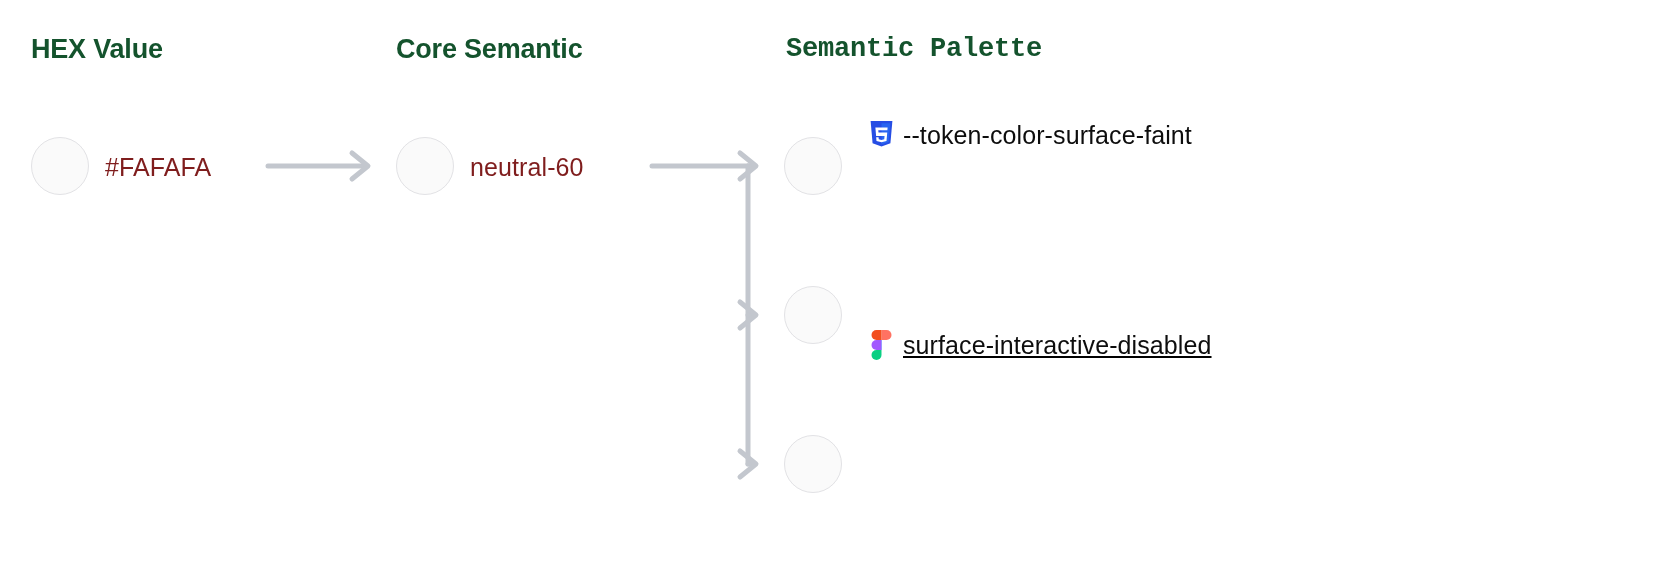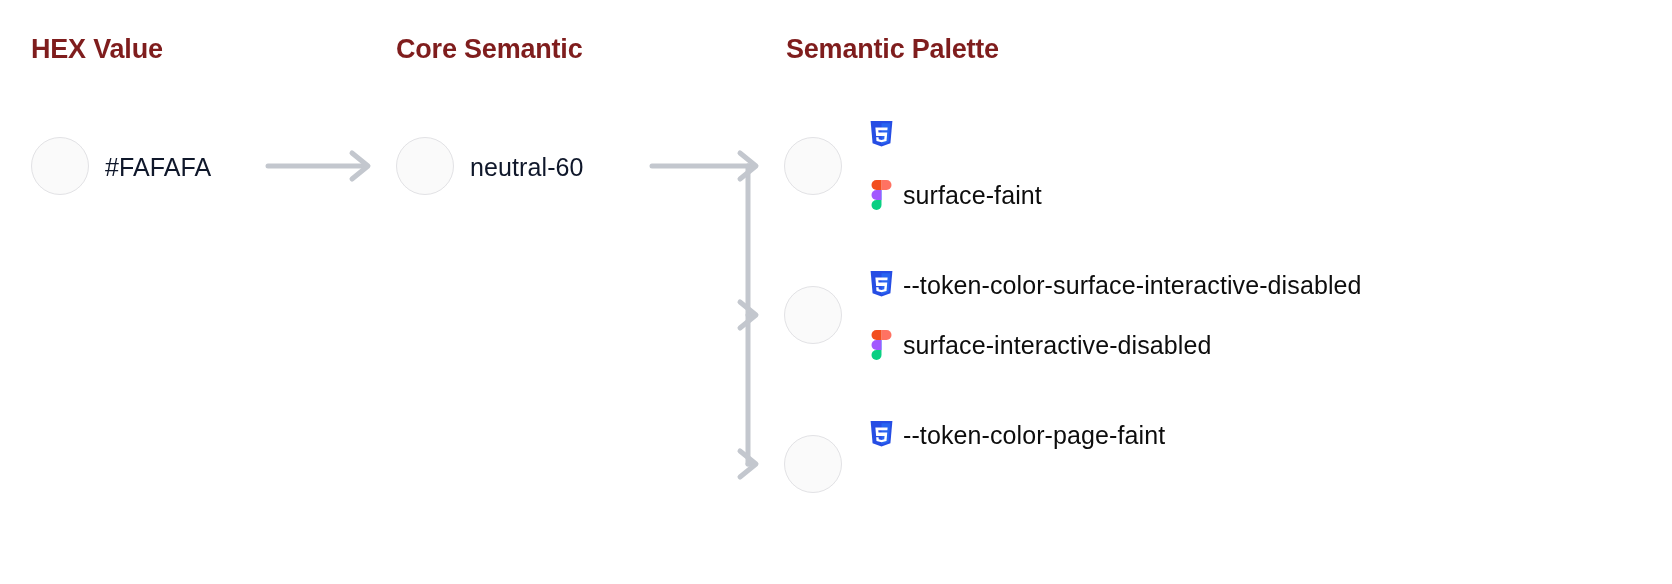--- a/index.html
+++ b/index.html
@@ -19,46 +19,46 @@
   .stage {
     position: absolute;
     inset: 0;
   }
 
   
   .col-header {
     position: absolute;
     font-size: 27px;
     font-weight: 700;
-    color: #7f1d1d;
+    color: #14532d;
     letter-spacing: -0.2px;
     white-space: nowrap;
     top: 34px;
   }
   #hdr-hex      { left: 31px; }
   #hdr-core     { left: 396px; }
-  #hdr-semantic { left: 786px; }
+  #hdr-semantic { left: 786px; font-family: Liberation Mono, monospace; }
 
   
   .swatch {
     position: absolute;
     width: 58px;
     height: 58px;
     border-radius: 50%;
     background: #FAFAFA;
     border: 1.6px solid #E2E2E5;
     box-sizing: border-box;
   }
 
   
   .value-label {
     position: absolute;
     font-size: 25px;
     font-weight: 400;
-    color: #0f172a;
+    color: #7f1d1d;
     white-space: nowrap;
     letter-spacing: 0.1px;
   }
 
   
   .connectors {
     position: absolute;
     left: 0;
     top: 0;
     width: 1672px;
@@ -130,68 +130,37 @@
   <div class="swatch" style="left: 784px; top: 137px; background: rgb(250, 250, 250);"></div>
 
   <div class="token-line" style="left:869px; top:121px;">
     <span class="icon-slot">
       <svg width="25" height="28" viewBox="0 0 24 27">
         <path d="M1.5 0h21l-1.9 21.4L12 24.6 3.4 21.4z" fill="#264DE4"></path>
         <path d="M12 2.2v20.5l6.9-2.5L20.5 2.2z" fill="#2965F1"></path>
         <path d="M6.1 6.2h11.8l-.25 2.7H8.9l.2 2.3h8.45l-.72 8-4.83 1.4-4.84-1.4-.32-3.6h2.35l.17 1.9 2.64.75 2.65-.75.3-3.1H6.8z" fill="#FFFFFF"></path>
       </svg>
     </span>
+    <span class="token-text">--token-color-surface-faint</span>
   </div>
 
-  <div class="token-line" style="left:869px; top:181px;">
-    <span class="icon-slot">
-      <svg width="21" height="30" viewBox="0 0 20 30">
-        <path d="M5 15a5 5 0 0 1 5-5v10a5 5 0 0 1-5-5z" fill="#1ABCFE"></path>
-        <path d="M0 25a5 5 0 0 1 5-5h5v5a5 5 0 0 1-10 0z" fill="#0ACF83"></path>
-        <path d="M10 0v10h5a5 5 0 0 0 0-10z" fill="#FF7262"></path>
-        <path d="M0 5a5 5 0 0 1 5-5h5v10H5a5 5 0 0 1-5-5z" fill="#F24E1E"></path>
-        <path d="M0 15a5 5 0 0 1 5-5h5v10H5a5 5 0 0 1-5-5z" fill="#A259FF"></path>
-      </svg>
-    </span>
-    <span class="token-text">surface-faint</span>
-  </div>
 
   <div class="swatch" style="left: 784px; top: 286px; background: rgb(250, 250, 250);"></div>
 
-  <div class="token-line" style="left:869px; top:271px;">
-    <span class="icon-slot">
-      <svg width="25" height="28" viewBox="0 0 24 27">
-        <path d="M1.5 0h21l-1.9 21.4L12 24.6 3.4 21.4z" fill="#264DE4"></path>
-        <path d="M12 2.2v20.5l6.9-2.5L20.5 2.2z" fill="#2965F1"></path>
-        <path d="M6.1 6.2h11.8l-.25 2.7H8.9l.2 2.3h8.45l-.72 8-4.83 1.4-4.84-1.4-.32-3.6h2.35l.17 1.9 2.64.75 2.65-.75.3-3.1H6.8z" fill="#FFFFFF"></path>
-      </svg>
-    </span>
-    <span class="token-text">--token-color-surface-interactive-disabled</span>
-  </div>
 
-  <div class="token-line" style="left:869px; top:331px;">
+  <div class="token-line" style="left:869px; top:331px;text-decoration:underline;">
     <span class="icon-slot">
       <svg width="21" height="30" viewBox="0 0 20 30">
         <path d="M5 15a5 5 0 0 1 5-5v10a5 5 0 0 1-5-5z" fill="#1ABCFE"></path>
         <path d="M0 25a5 5 0 0 1 5-5h5v5a5 5 0 0 1-10 0z" fill="#0ACF83"></path>
         <path d="M10 0v10h5a5 5 0 0 0 0-10z" fill="#FF7262"></path>
         <path d="M0 5a5 5 0 0 1 5-5h5v10H5a5 5 0 0 1-5-5z" fill="#F24E1E"></path>
         <path d="M0 15a5 5 0 0 1 5-5h5v10H5a5 5 0 0 1-5-5z" fill="#A259FF"></path>
       </svg>
     </span>
     <span class="token-text">surface-interactive-disabled</span>
   </div>
 
   <div class="swatch" style="left: 784px; top: 435px; background: rgb(250, 250, 250);"></div>
 
-  <div class="token-line" style="left:869px; top:421px;">
-    <span class="icon-slot">
-      <svg width="25" height="28" viewBox="0 0 24 27">
-        <path d="M1.5 0h21l-1.9 21.4L12 24.6 3.4 21.4z" fill="#264DE4"></path>
-        <path d="M12 2.2v20.5l6.9-2.5L20.5 2.2z" fill="#2965F1"></path>
-        <path d="M6.1 6.2h11.8l-.25 2.7H8.9l.2 2.3h8.45l-.72 8-4.83 1.4-4.84-1.4-.32-3.6h2.35l.17 1.9 2.64.75 2.65-.75.3-3.1H6.8z" fill="#FFFFFF"></path>
-      </svg>
-    </span>
-    <span class="token-text">--token-color-page-faint</span>
-  </div>
 
 
 </div>
 
 </body></html>

